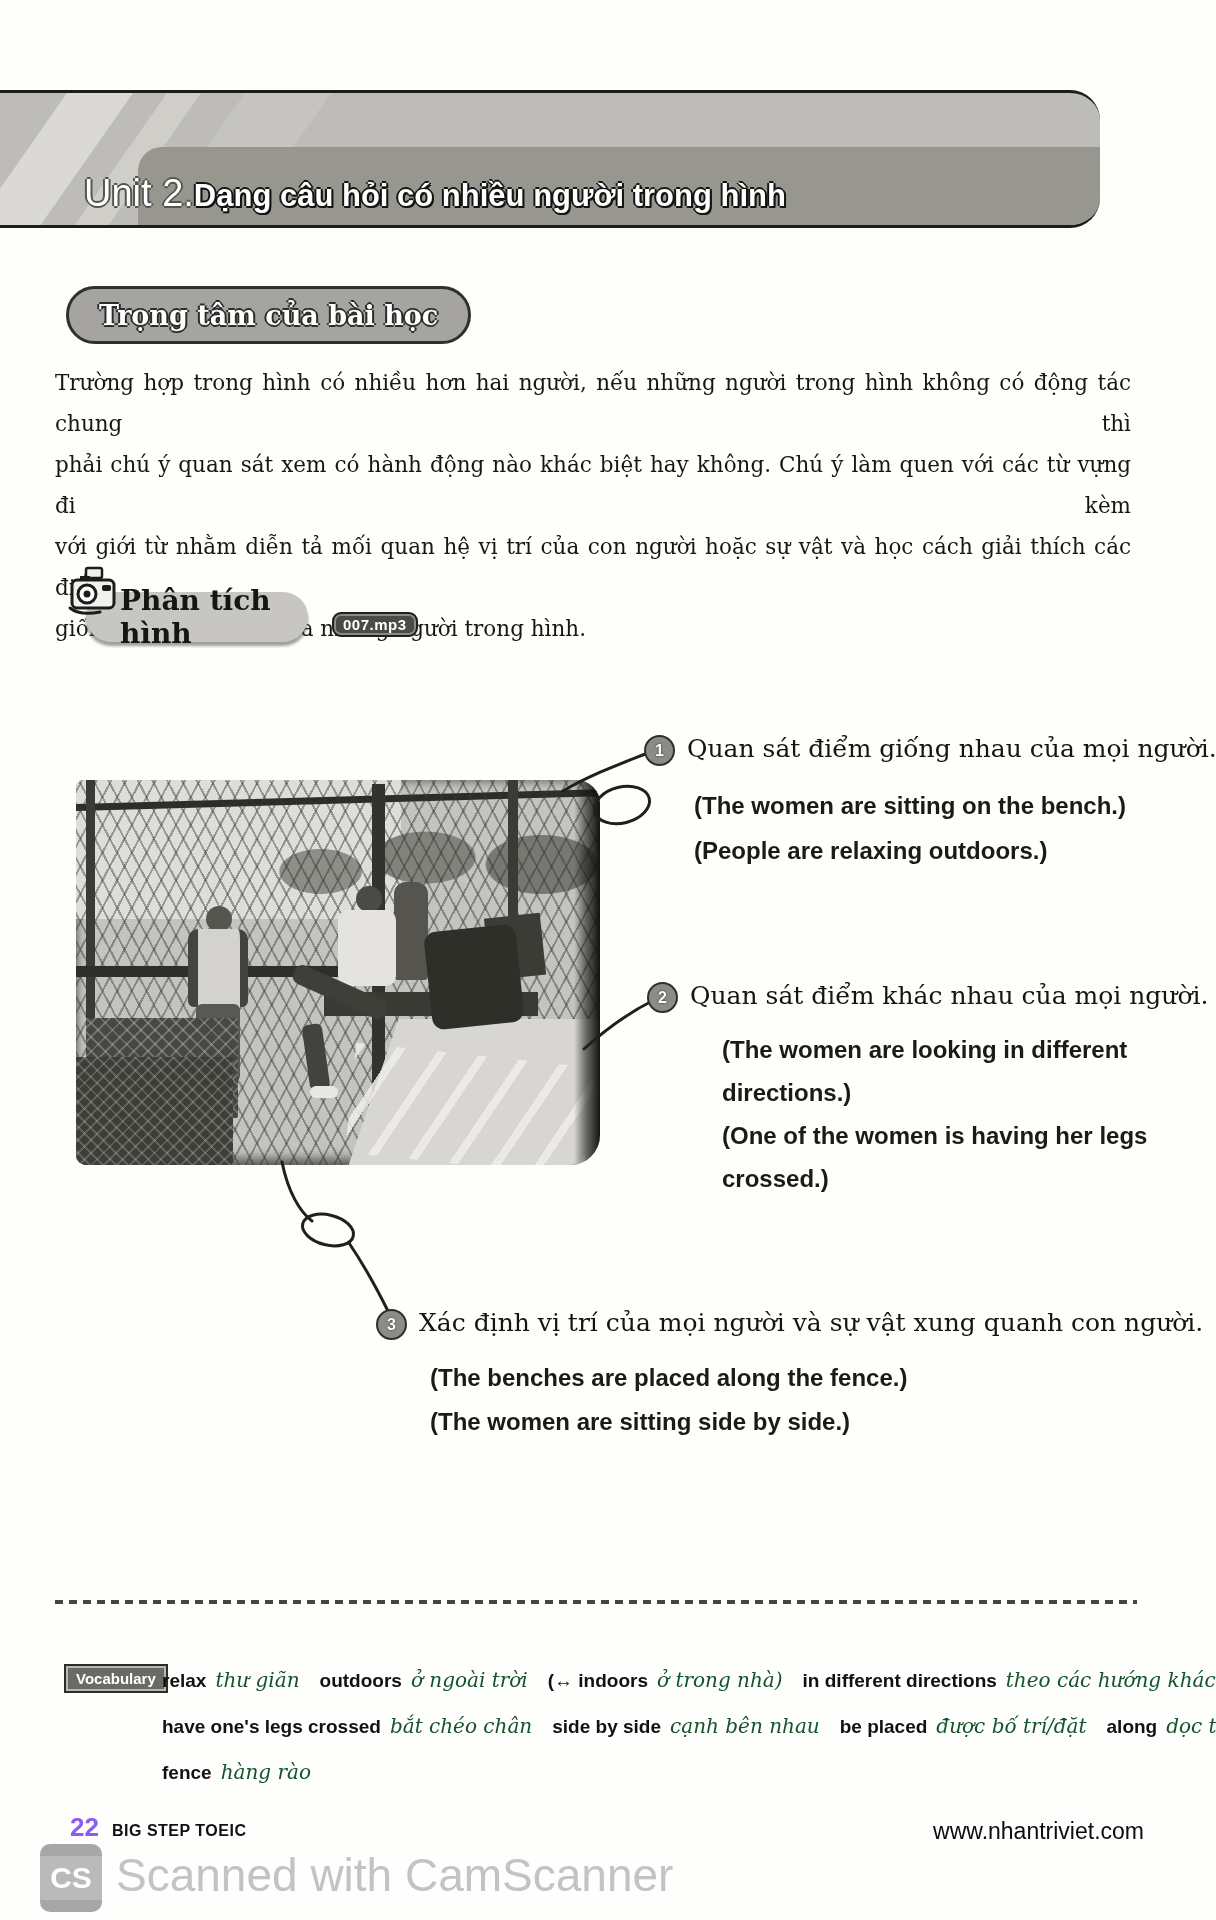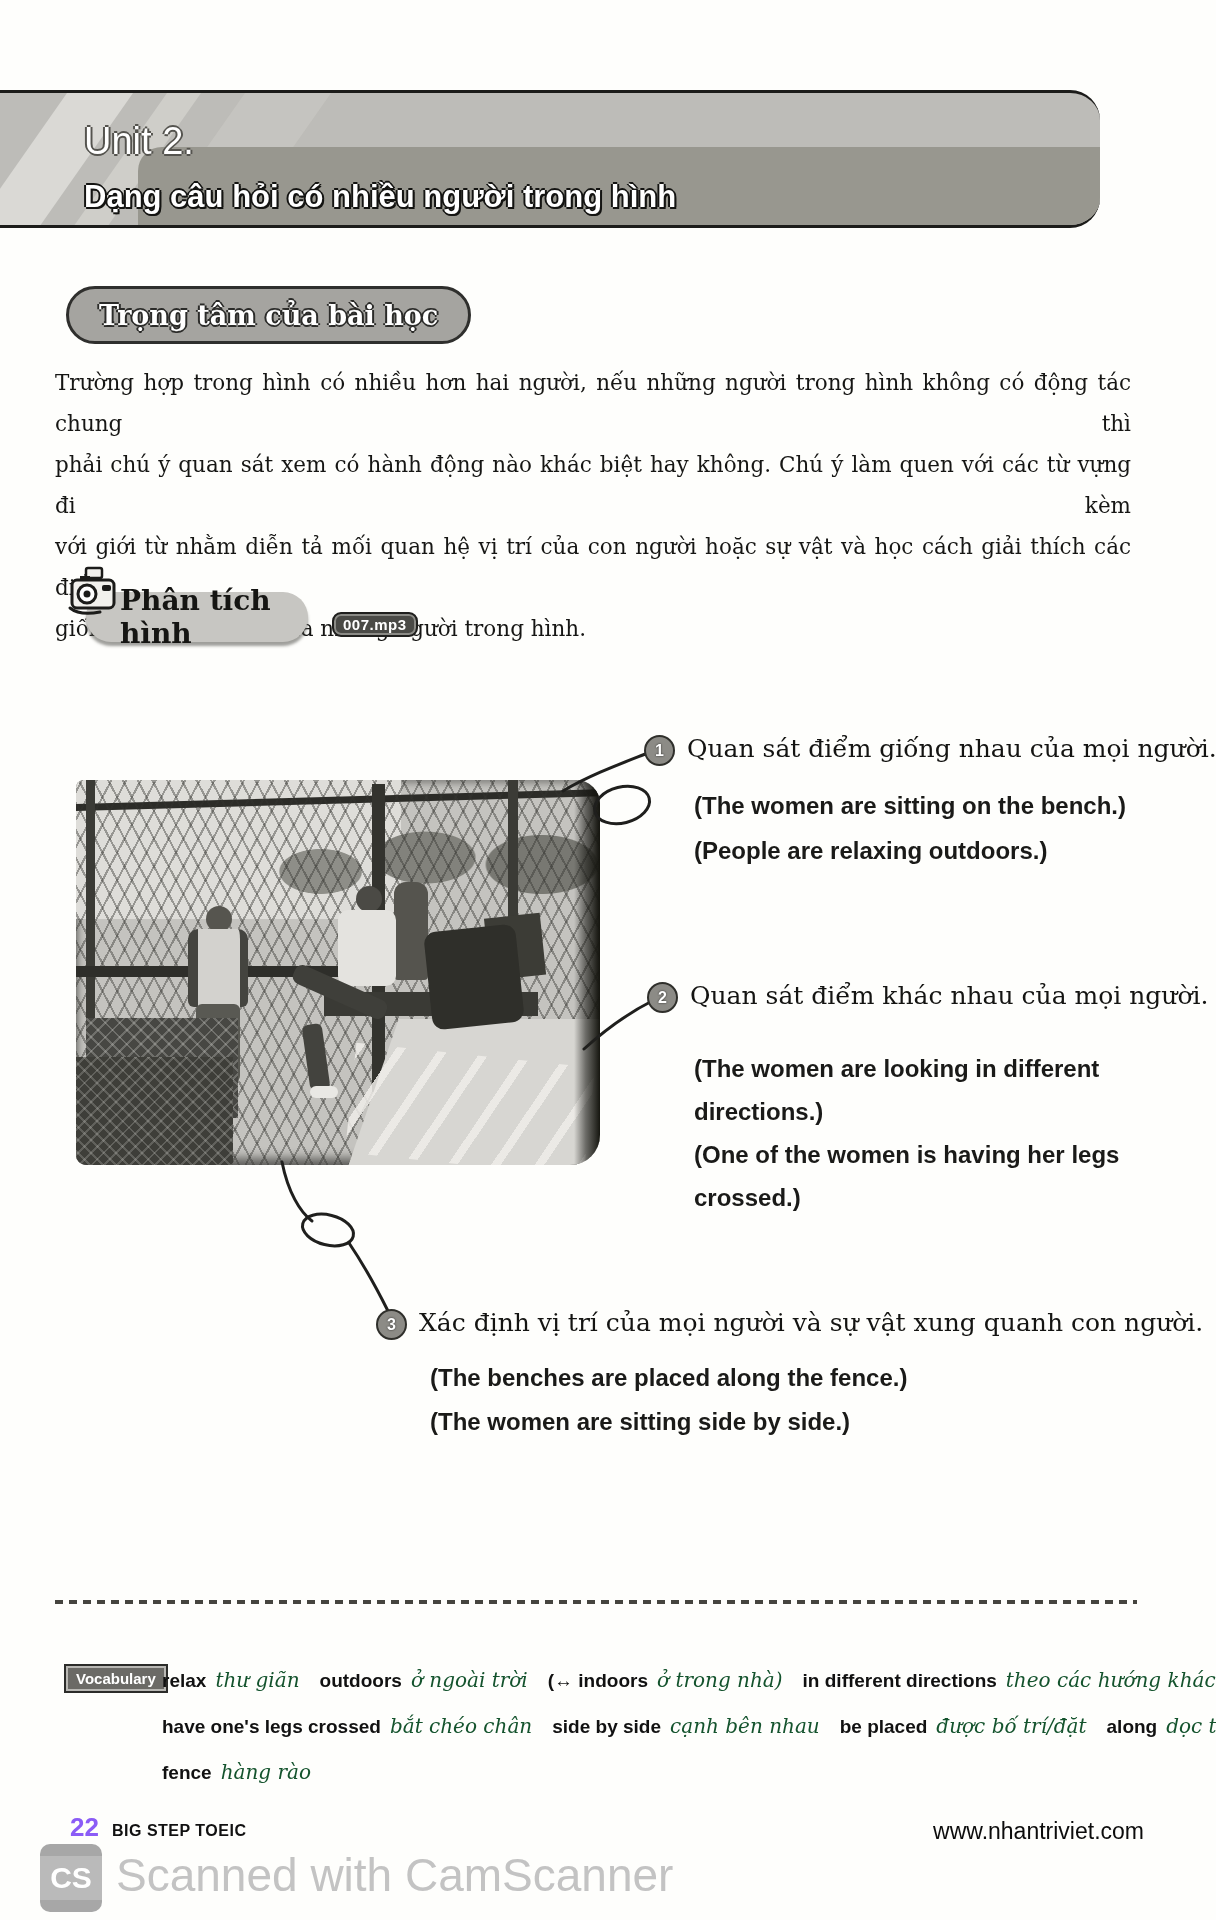--- a/index.html
+++ b/index.html
@@ -9,21 +9,21 @@
   
   .header-band{position:absolute;left:0;top:90px;width:1100px;height:132px;background:#bdbcb8;
                border-top:3px solid #1c1c1a;border-bottom:3px solid #1c1c1a;
                border-radius:0 30px 30px 0;overflow:hidden;}
   .stripe{position:absolute;top:-10px;height:160px;background:#dad9d5;transform:skewX(-35deg);}
   .stripe.s1{left:18px;width:66px;}
   .stripe.s2{left:118px;width:34px;background:#cfcec9;}
   .stripe.s3{left:196px;width:86px;background:#c9c8c3;opacity:.7;}
   .header-bar{position:absolute;left:138px;right:0;top:54px;bottom:0;background:#98978f;
               border-radius:24px 0 0 0;}
-  .header-title{position:absolute;left:84px;bottom:10px;display:flex;align-items:baseline;gap:16px;white-space:nowrap;flex-direction:column;}
+  .header-title{position:absolute;left:84px;bottom:10px;display:flex;align-items:baseline;white-space:nowrap;}
   .unit-label{font-family:"Liberation Sans",sans-serif;font-size:38px;color:#fff;
               text-shadow:-2px 0 0 #55544f,2px 0 0 #55544f,0 -2px 0 #55544f,0 2px 0 #55544f;}
   .unit-title{font-family:Liberation Sans, sans-serif;font-weight:bold;font-size:31px;color:#fff;
               text-shadow:-2px 0 0 #141412,2px 0 0 #141412,0 -2px 0 #141412,0 2px 0 #141412,2px 2px 0 #141412;}
 
   
   .focus-badge{position:absolute;left:66px;top:286px;height:52px;padding:0 30px;display:flex;align-items:center;
                background:#a5a4a0;border:3px solid #2f2f2d;border-radius:30px;}
   .focus-badge span{font-family:"DejaVu Serif",serif;font-weight:bold;font-size:27px;color:#fff;
                text-shadow:-2px 0 0 #2b2b29,2px 0 0 #2b2b29,0 -2px 0 #2b2b29,0 2px 0 #2b2b29;}
@@ -209,21 +209,21 @@
   </div>
   <div class="en-block en1" style="left:694px;top:783px;">
     <div>(The women are sitting on the bench.)</div>
     <div>(People are relaxing outdoors.)</div>
   </div>
 
   <div class="ann" style="left:647px;top:979px;">
     <span class="num-circle">2</span>
     <span class="vi">Quan sát điểm khác nhau của mọi người.</span>
   </div>
-  <div class="en-block en2" style="left:694px;top:1028px;margin-top:19px;">
+  <div class="en-block en2" style="left:722px;top:1028px;">
     <div>(The women are looking in different</div>
     <div>directions.)</div>
     <div>(One of the women is having her legs</div>
     <div>crossed.)</div>
   </div>
 
   <div class="ann" style="left:376px;top:1306px;">
     <span class="num-circle">3</span>
     <span class="vi">Xác định vị trí của mọi người và sự vật xung quanh con người.</span>
   </div>

